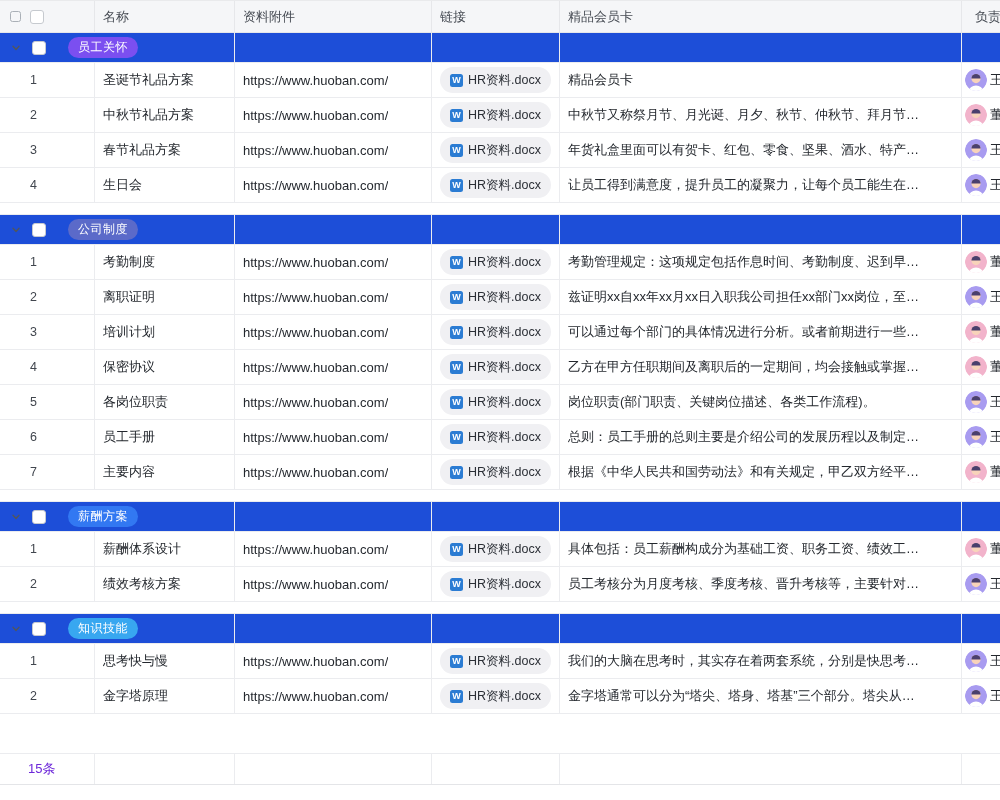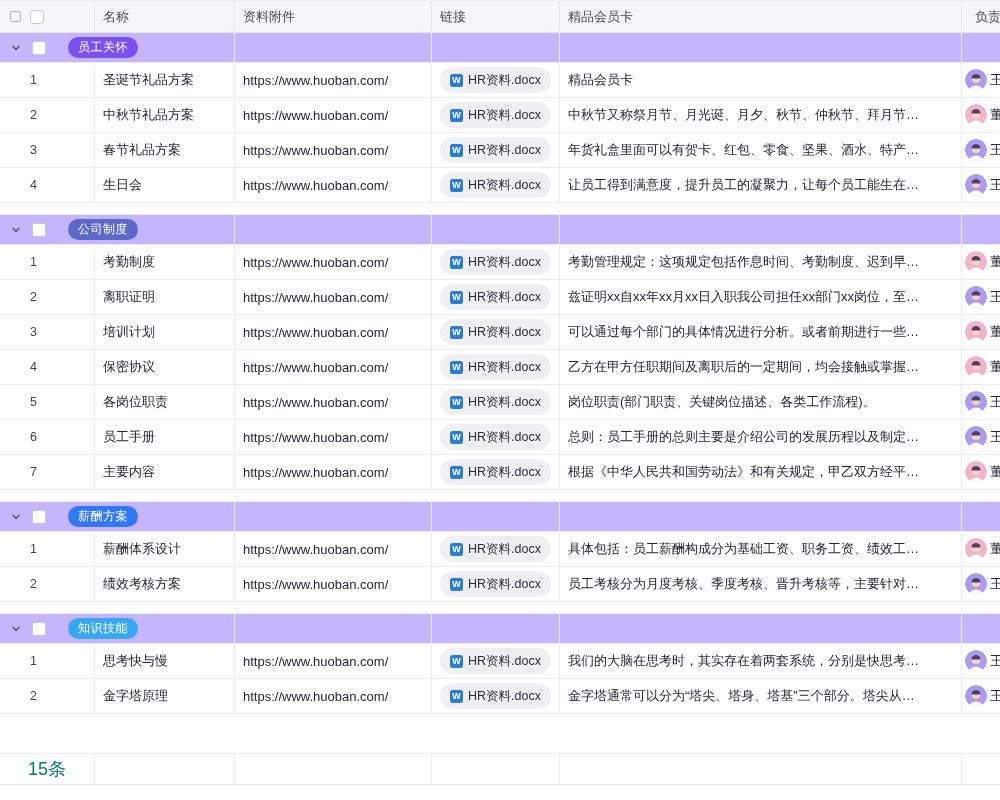--- a/index.html
+++ b/index.html
@@ -22,21 +22,21 @@
   .cell { display:flex; align-items:center; border-right:1px solid #ebecef;
     overflow:hidden; white-space:nowrap; font-size:13px; padding:0 8px; }
   .cell.idx { padding-left:30px; }
   .rownum { font-size:12.5px; color:#41464e; }
   .cell.owner { border-right:none; padding:0 0 0 3px; gap:3px; }
   .celltext { overflow:hidden; }
   .ell { text-overflow:ellipsis; overflow:hidden; white-space:nowrap; max-width:100%; }
 
   
   .group-row { display:grid; grid-template-columns:235px 197px 128px 402px 38px;
-    height:30px; border-bottom:1px solid #ebecef; background:#c4b5fd; }
+    height:30px; border-bottom:1px solid #ebecef; background:#1d4ed8; }
   .gcell { border-right:1px solid #ebecef; }
   .gcell.first { display:flex; align-items:center; padding-left:10px; }
   .gcell.last { border-right:none; }
   .chevron { display:inline-flex; width:12px; justify-content:center; }
   .badge { margin-left:22px; color:#fff; font-size:12px; line-height:1;
     padding:4px 10px 5px; border-radius:11px; letter-spacing:.5px; }
 
   .spacer { height:12px; border-bottom:1px solid #ebecef; background:#fff; }
 
   
@@ -47,21 +47,21 @@
     background:#f0f0f3; border-radius:13px; font-size:12.5px; color:#2b2f36; max-width:118px; overflow:hidden; }
   .doc-icon { width:13px; height:13px; flex:none; background:#2b7cd3; color:#fff; border-radius:2.5px;
     display:inline-flex; align-items:center; justify-content:center; font-size:9px; font-weight:bold; }
   .avatar { width:22px; height:22px; flex:none; display:inline-flex; }
   .ownername { font-size:13px; color:#24282e; }
 
   
   .tfoot { flex:none; margin-top:auto; display:grid; grid-template-columns:95px 140px 197px 128px 402px 38px;
     height:32px; border-top:1px solid #ebecef; border-bottom:1px solid #e4e5e8; background:#fff; }
   .fcell { border-right:1px solid #ebecef; display:flex; align-items:center; padding-left:28px;
-    font-size:18px; color:#0f766e; }
+    font-size:13px; color:#6d28d9; }
   .fcell.last { border-right:none; }
 </style>
 </head>
 <body>
 
 <div class="table">
 
   <div class="thead">
     <div class="hcell first">
       <span class="mini-square"></span>

